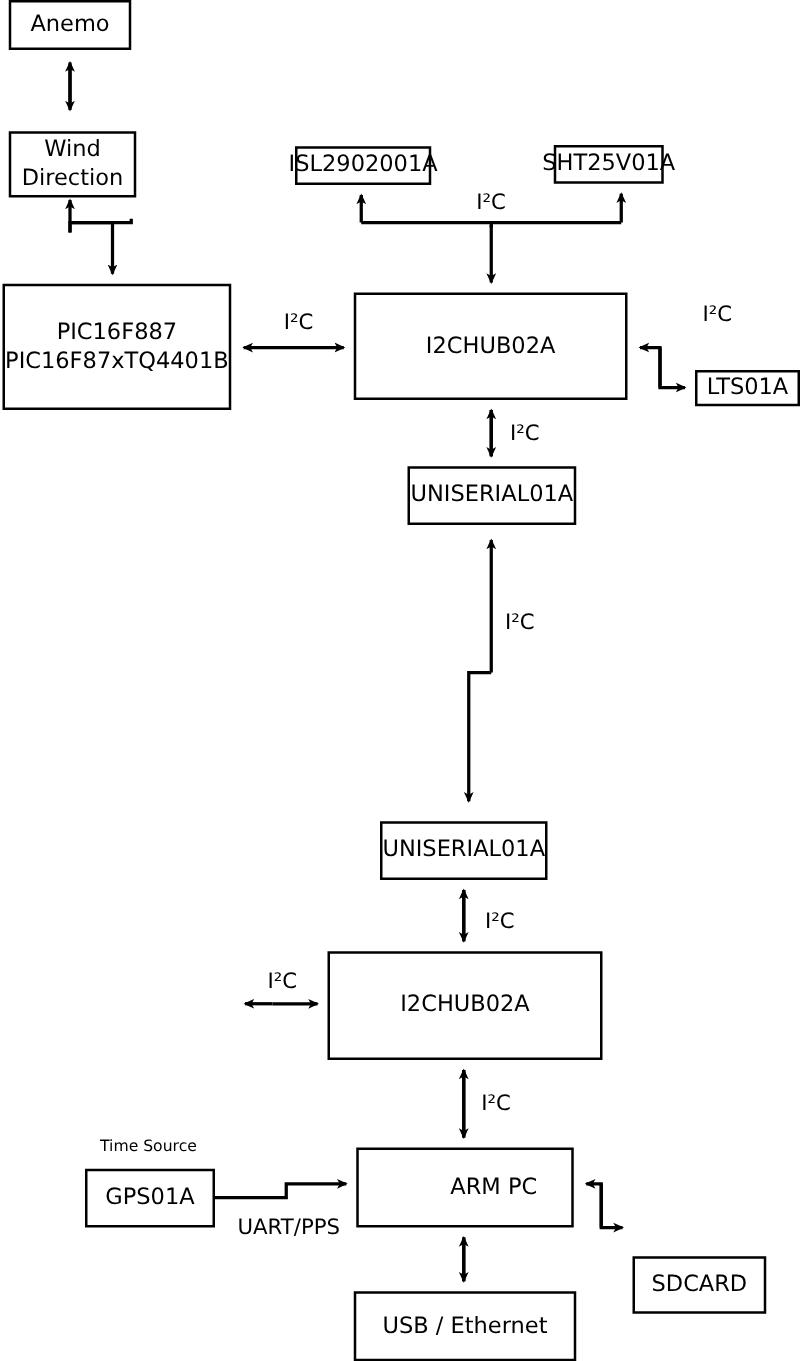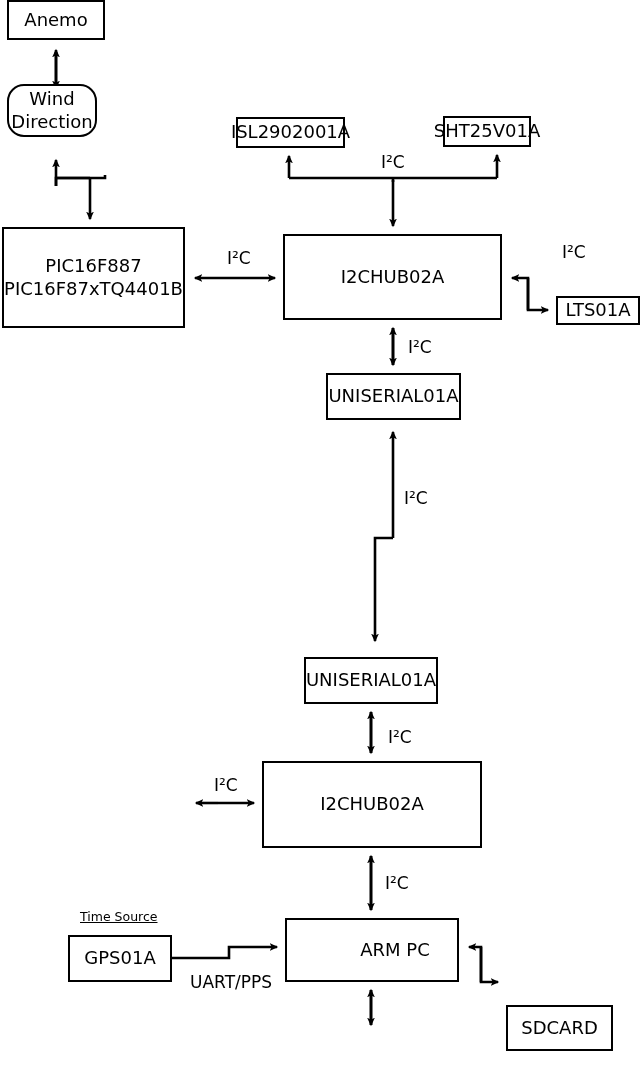--- a/index.html
+++ b/index.html
@@ -82,21 +82,21 @@
 
       <line x1="371" y1="990" x2="371" y2="1025" marker-end="url(#ah)"></line>
       <line x1="371" y1="1025" x2="371" y2="990" marker-end="url(#ah)"></line>
     </g>
   </svg>
 
   <div class="node" style="left:7px;top:0px;width:98px;height:40px;">
     <span class="lbl">Anemo</span>
   </div>
 
-  <div class="node" style="left:7px;top:84px;width:90px;height:53px;border-radius:17px;">
+  <div class="node" style="left:7px;top:105px;width:102px;height:53px;">
     <span class="lbl">Wind
 Direction</span>
   </div>
 
   <div class="node" style="left:2px;top:227px;width:183px;height:101px;">
     <span class="lbl">PIC16F887
 PIC16F87xTQ4401B</span>
   </div>
 
   <div class="node" style="left:236px;top:117px;width:109px;height:31px;">
@@ -133,26 +133,29 @@
   </div>
 
   <div class="node" style="left:285px;top:918px;width:174px;height:64px;padding-left:46px;">
     <span class="lbl">ARM PC</span>
   </div>
 
   <div class="node" style="left:506px;top:960px;width:107px;height:46px;margin-top:45px;">
     <span class="lbl">SDCARD</span>
   </div>
 
+  <div class="node" style="left:283px;top:1033px;width:178px;height:56px;">
+    <span class="lbl">USB / Ethernet</span>
+  </div>
 
   <div class="edge-label" style="left:227px;top:248px;">I²C</div>
   <div class="edge-label" style="left:381px;top:152px;">I²C</div>
   <div class="edge-label" style="left:562px;top:242px;">I²C</div>
   <div class="edge-label" style="left:408px;top:337px;">I²C</div>
   <div class="edge-label" style="left:404px;top:488px;">I²C</div>
   <div class="edge-label" style="left:388px;top:727px;">I²C</div>
   <div class="edge-label" style="left:214px;top:775px;">I²C</div>
   <div class="edge-label" style="left:385px;top:873px;">I²C</div>
   <div class="edge-label" style="left:190px;top:972px;">UART/PPS</div>
 
-  <div class="free-label" style="left:80px;top:909px;text-decoration:underline;">Time Source</div>
+  <div class="free-label" style="left:80px;top:909px;">Time Source</div>
 
 </div>
 
 </body></html>

